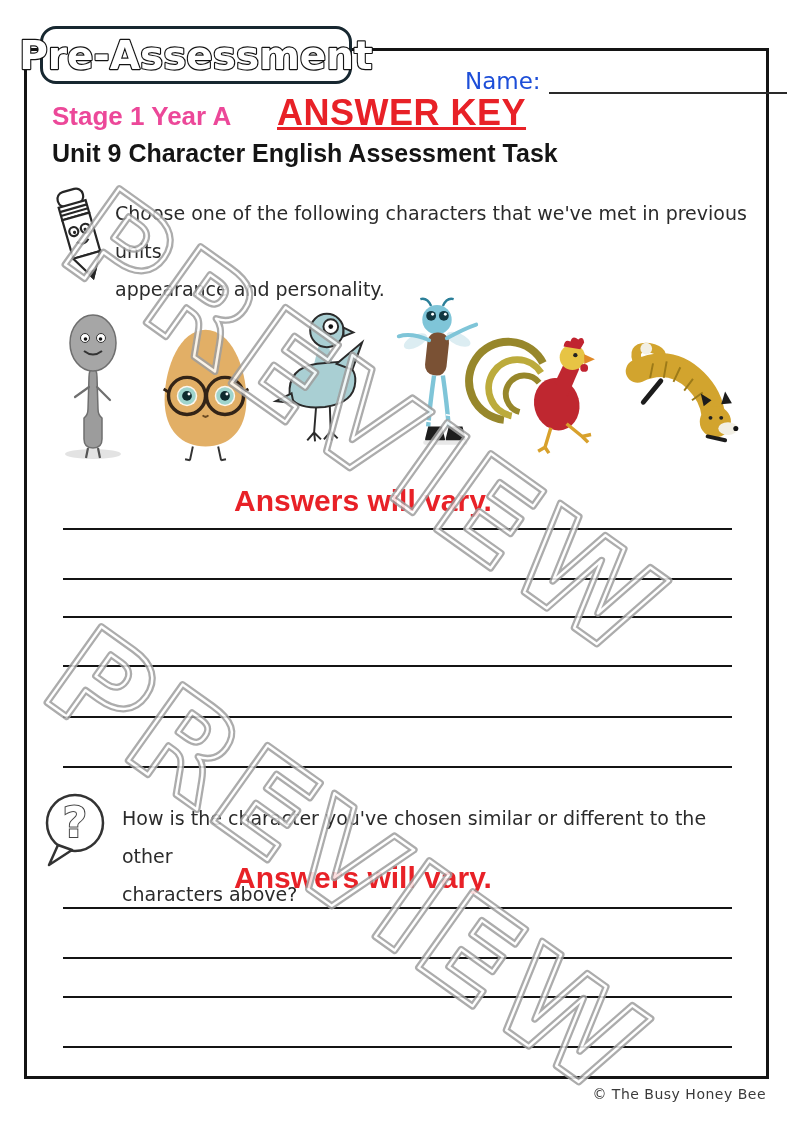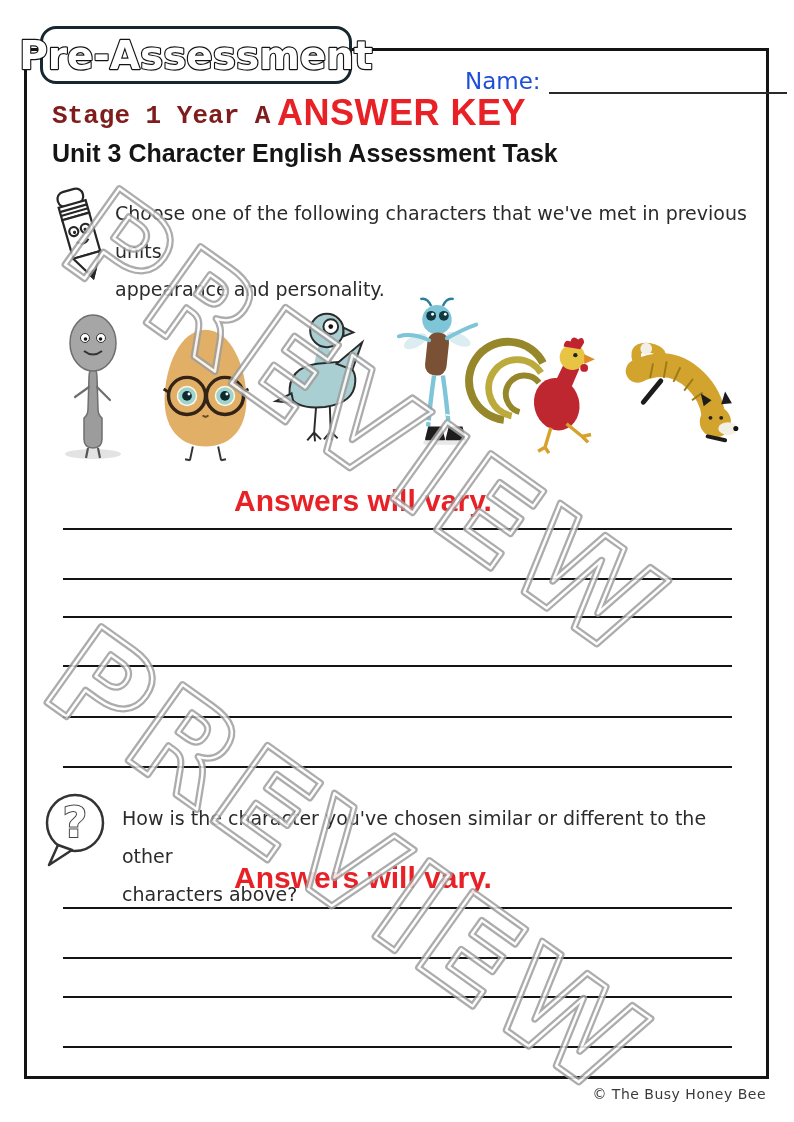--- a/index.html
+++ b/index.html
@@ -17,24 +17,24 @@
          display:flex;align-items:center;justify-content:center;box-sizing:border-box;}
   .badge svg{overflow:visible;}
   .badge text{font-family:"DejaVu Sans",sans-serif;font-weight:bold;}
 
   
   .name-row{left:452px;top:68px;display:flex;align-items:flex-end;z-index:2;
             font-size:23px;color:#1d4ed8;margin-left:13px;}
   .name-line{display:inline-block;width:238px;height:24px;
              border-bottom:2px solid #2a2a2a;margin-left:8px;}
 
-  .stage{left:52px;top:101px;font-size:26px;font-weight:bold;color:#7f1d1d;
-         font-family:Liberation Mono, monospace;z-index:2;}
+  .stage{left:52px;top:101px;font-size:26px;font-weight:bold;color:#ec4899;
+         font-family:Liberation Sans, sans-serif;z-index:2;}
   .answer-key{left:277px;top:92px;font-size:36px;font-weight:bold;color:#e82127;
-         font-family:"Liberation Sans",sans-serif;z-index:2;letter-spacing:0.5px;}
+         font-family:"Liberation Sans",sans-serif;z-index:2;letter-spacing:0.5px;text-decoration:underline;}
   .unit{left:52px;top:139px;font-size:25px;font-weight:bold;color:#151515;
          font-family:"Liberation Sans",sans-serif;z-index:2;}
 
   .instruction{left:115px;top:194px;width:648px;font-size:19px;line-height:38px;
                color:#2b2b2b;z-index:2;}
   .question-text{left:122px;top:799px;width:600px;font-size:19px;line-height:38px;
                color:#2b2b2b;z-index:2;}
 
   .answers-vary{left:0;width:726px;text-align:center;font-size:30px;font-weight:bold;
                 color:#e82127;font-family:"Liberation Sans",sans-serif;z-index:2;}
@@ -66,21 +66,21 @@
   </svg>
 </div>
 
 <div class="abs name-row">
   <span>Name:</span>
   <span class="name-line"></span>
 </div>
 
 <div class="abs stage">Stage 1 Year A</div>
 <div class="abs answer-key">ANSWER KEY</div>
-<div class="abs unit">Unit 3 Character English Assessment Task</div>
+<div class="abs unit">Unit 9 Character English Assessment Task</div>
 
 <svg class="abs" style="left:48px;top:186px;z-index:2" width="64" height="98" viewBox="0 0 64 98">
   <g transform="rotate(-16 32 49)" fill="#ffffff" stroke="#262626" stroke-width="2.2">
     <rect x="20" y="3" width="26" height="15" rx="7"></rect>
     <rect x="19" y="17" width="28" height="13"></rect>
     <line x1="19" y1="21.5" x2="47" y2="21.5"></line>
     <line x1="19" y1="25.5" x2="47" y2="25.5"></line>
     <rect x="19" y="30" width="28" height="40"></rect>
     <path d="M19 70 L47 70 L33 94 Z"></path>
     <path d="M29 87 L37 87 L33 94 Z" fill="#262626"></path>

